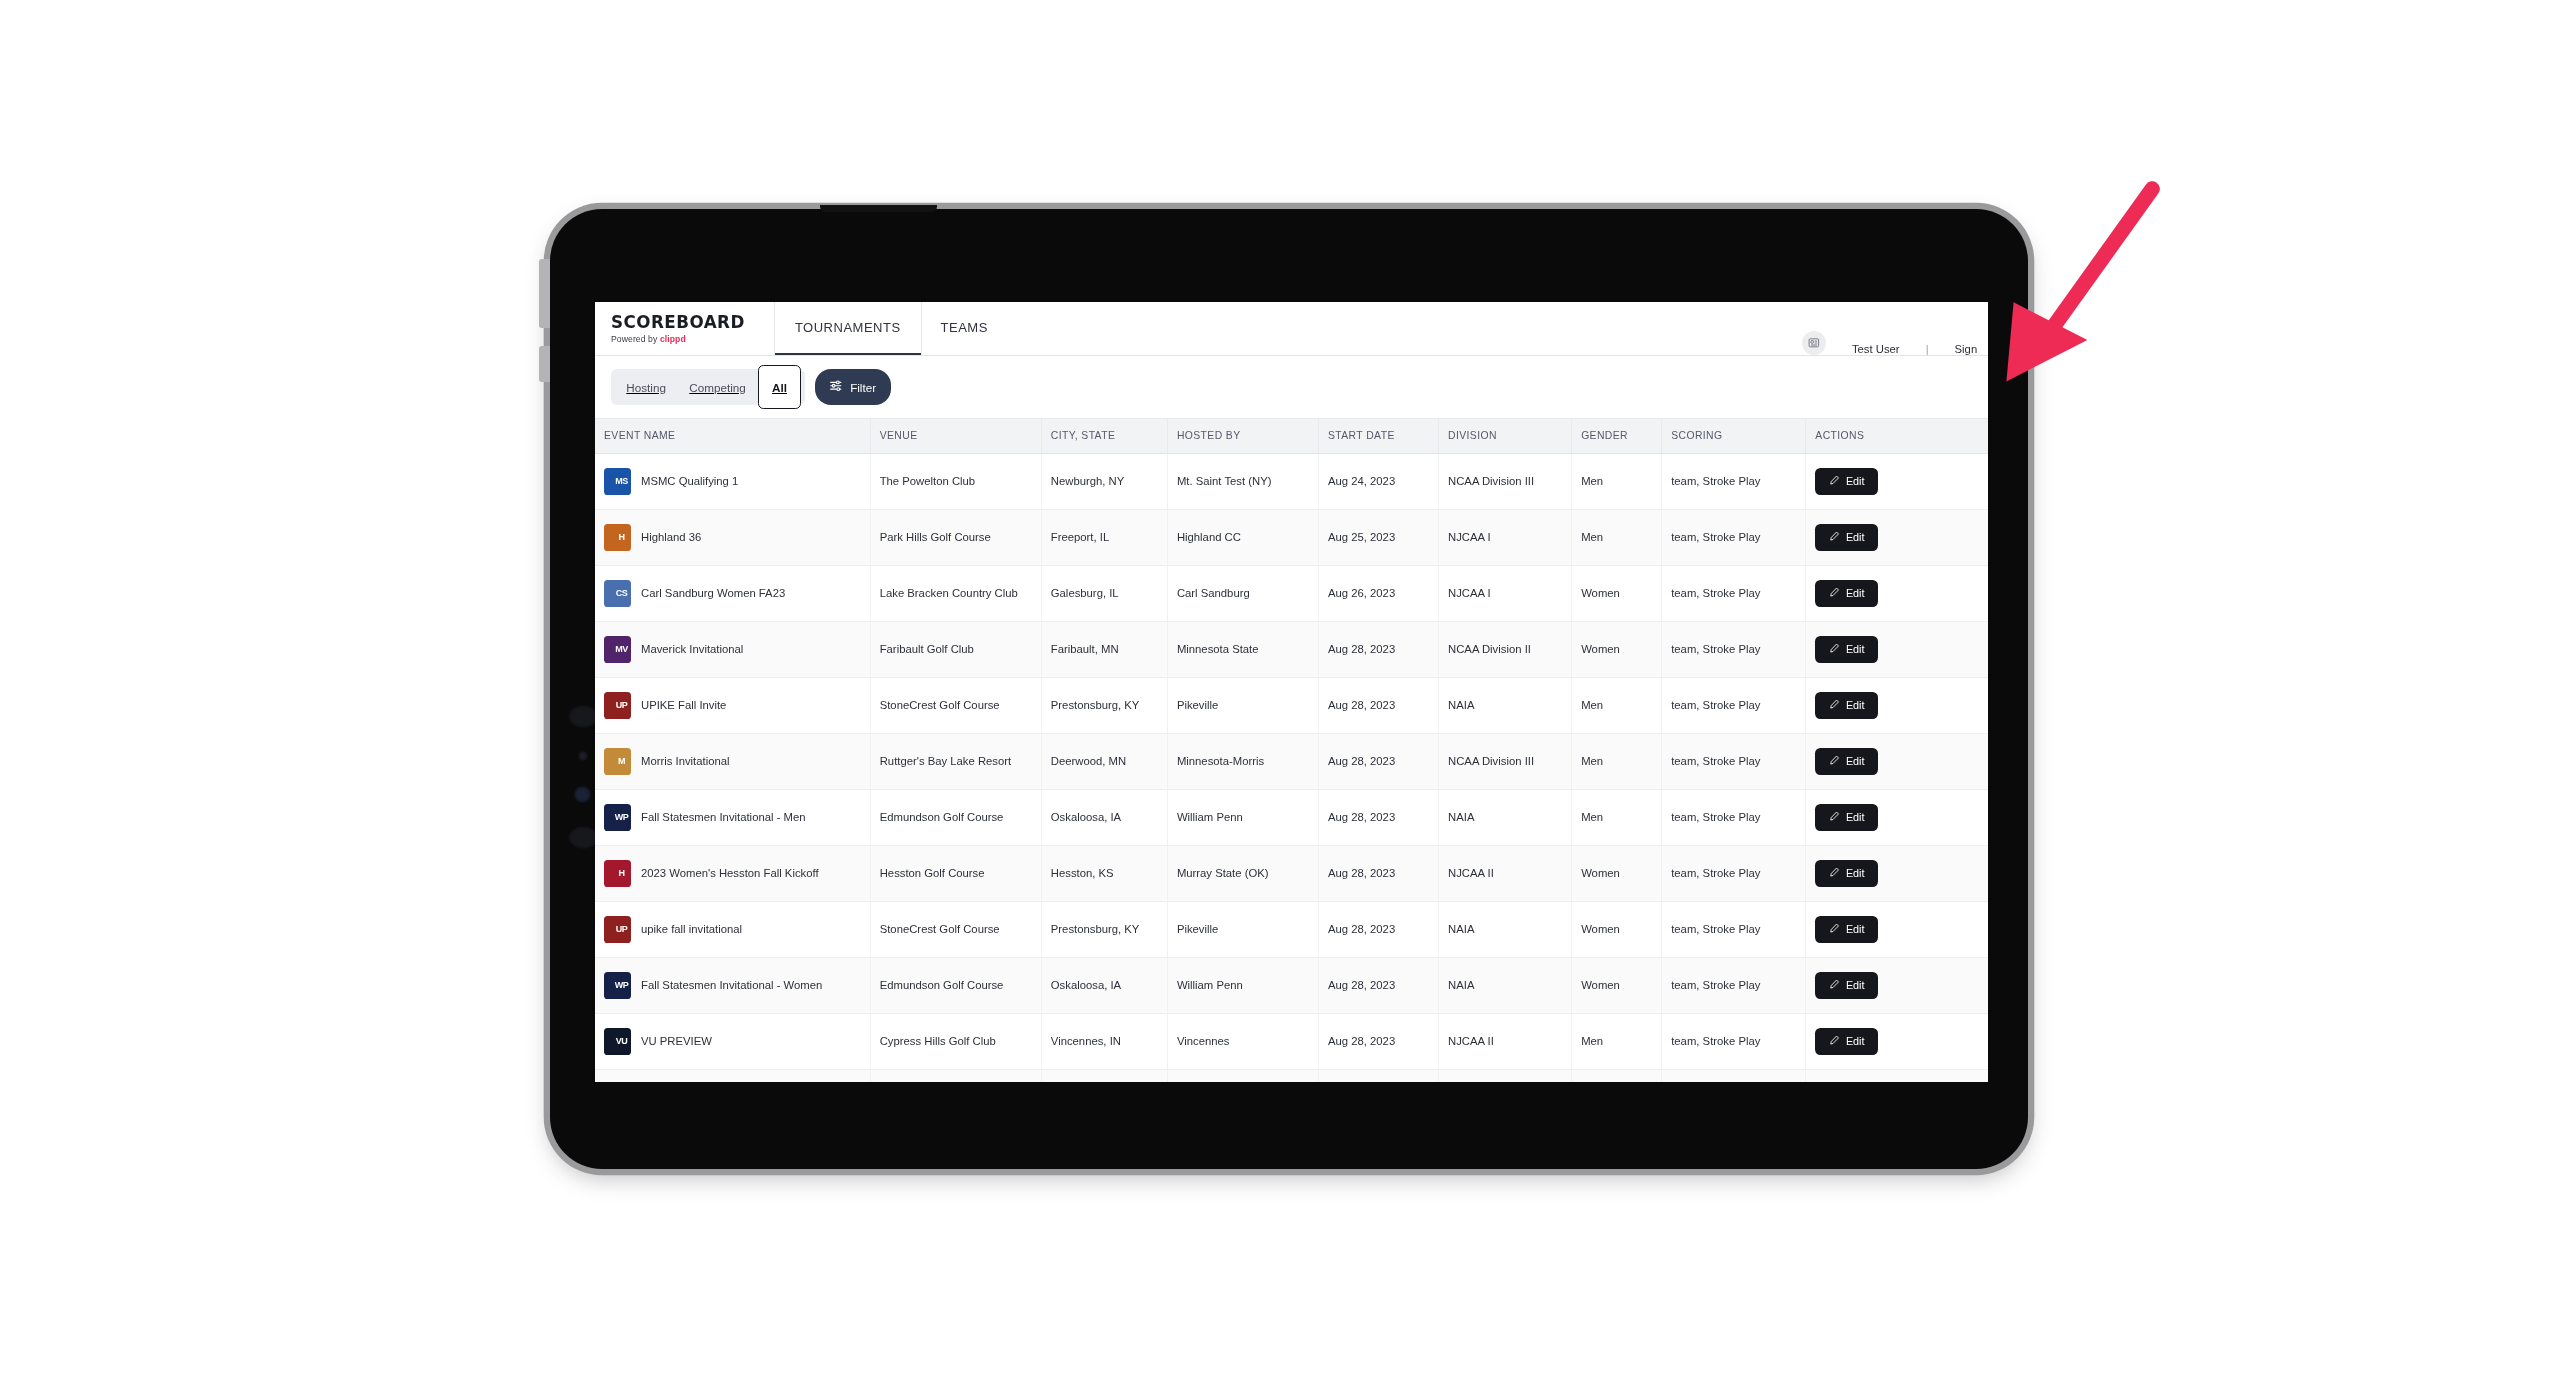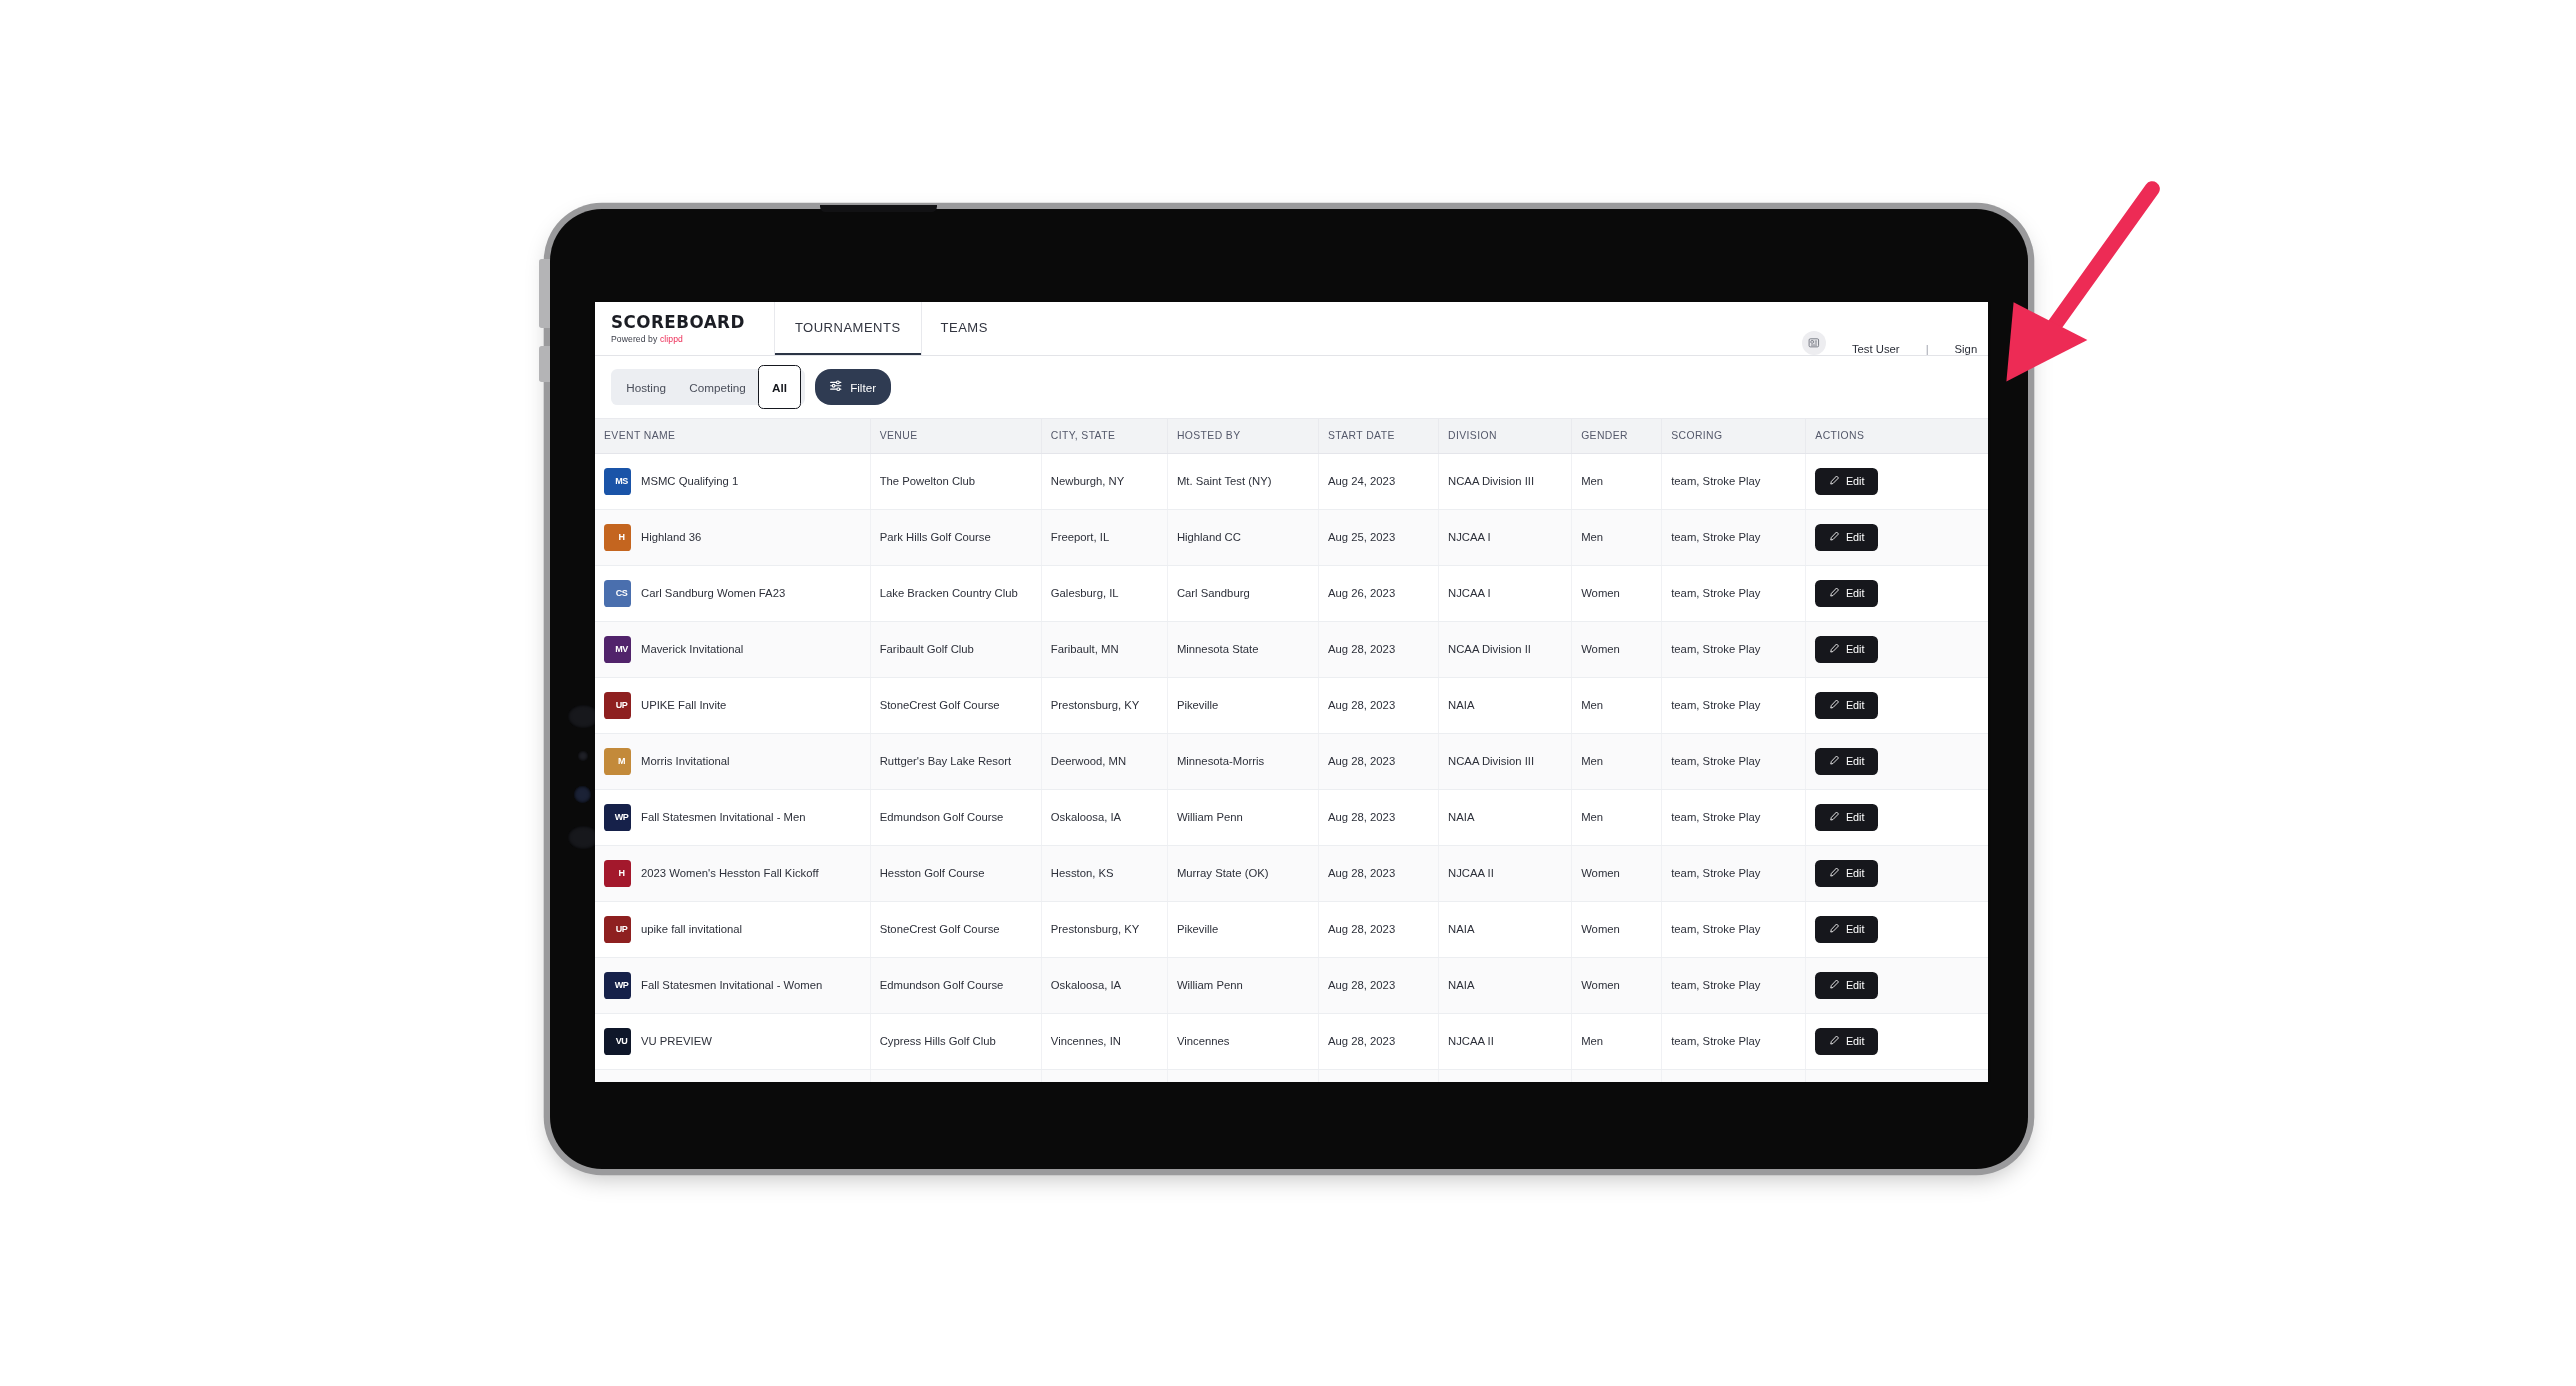--- a/index.html
+++ b/index.html
@@ -63,21 +63,21 @@
   }
   .brand-title {
     font-family: "DejaVu Sans", sans-serif;
     font-weight: 700; font-size: 18px; letter-spacing: 0.5px;
     color: #1b1d24; line-height: 1;
     transform: scaleX(0.93); transform-origin: left center;
   }
   .brand-sub {
     font-size: 8.6px; color:#3a3d48; margin-top:3.6px; letter-spacing:0.1px;
   }
-  .brand-sub .pink { color:#ed2b55; font-weight:400;text-align:center; }
+  .brand-sub .pink { color:#ed2b55; font-weight:700;text-align:center; }
 
   .navtabs { display:flex; align-items:stretch; }
   .navtab {
     display:flex; align-items:center; padding: 0 20px;
     font-size: 13px; color:#31343f; letter-spacing: 0.5px;
     cursor:pointer; border-bottom: 2.7px solid transparent;
     position: relative;
   }
   .navtab.active {
     border-bottom-color:#2b3445;
@@ -97,21 +97,21 @@
   .signout { font-size: 11.3px; color:#2b2e38; white-space:nowrap; cursor:pointer; }
 
   
   .toolbar {
     height: 63px; background:#fff;
     display:flex; align-items:center; padding: 0 16px;
     border-bottom: 0.9px solid #e9eaee;
   }
   .segmented {
     display:flex; align-items:center;
-    background:#eceef2; border-radius: 6.3px; height: 36px; padding: 0 3.6px;
+    background:#eceef2; border-radius: 6.3px; height: 36px; padding: 0 3.6px; text-decoration: underline;
   }
   .seg {
     padding: 0 11.7px; height:29px; display:flex; align-items:center;
     font-size: 11.7px; color:#4a4e5a; border-radius:5.4px; cursor:pointer;
   }
   .seg.active {
     background:#fff; color:#14161c; font-weight:600;
     border: 1.4px solid #16181f; height: 44px; padding: 0 13.5px;
   }
   .filter-btn {

